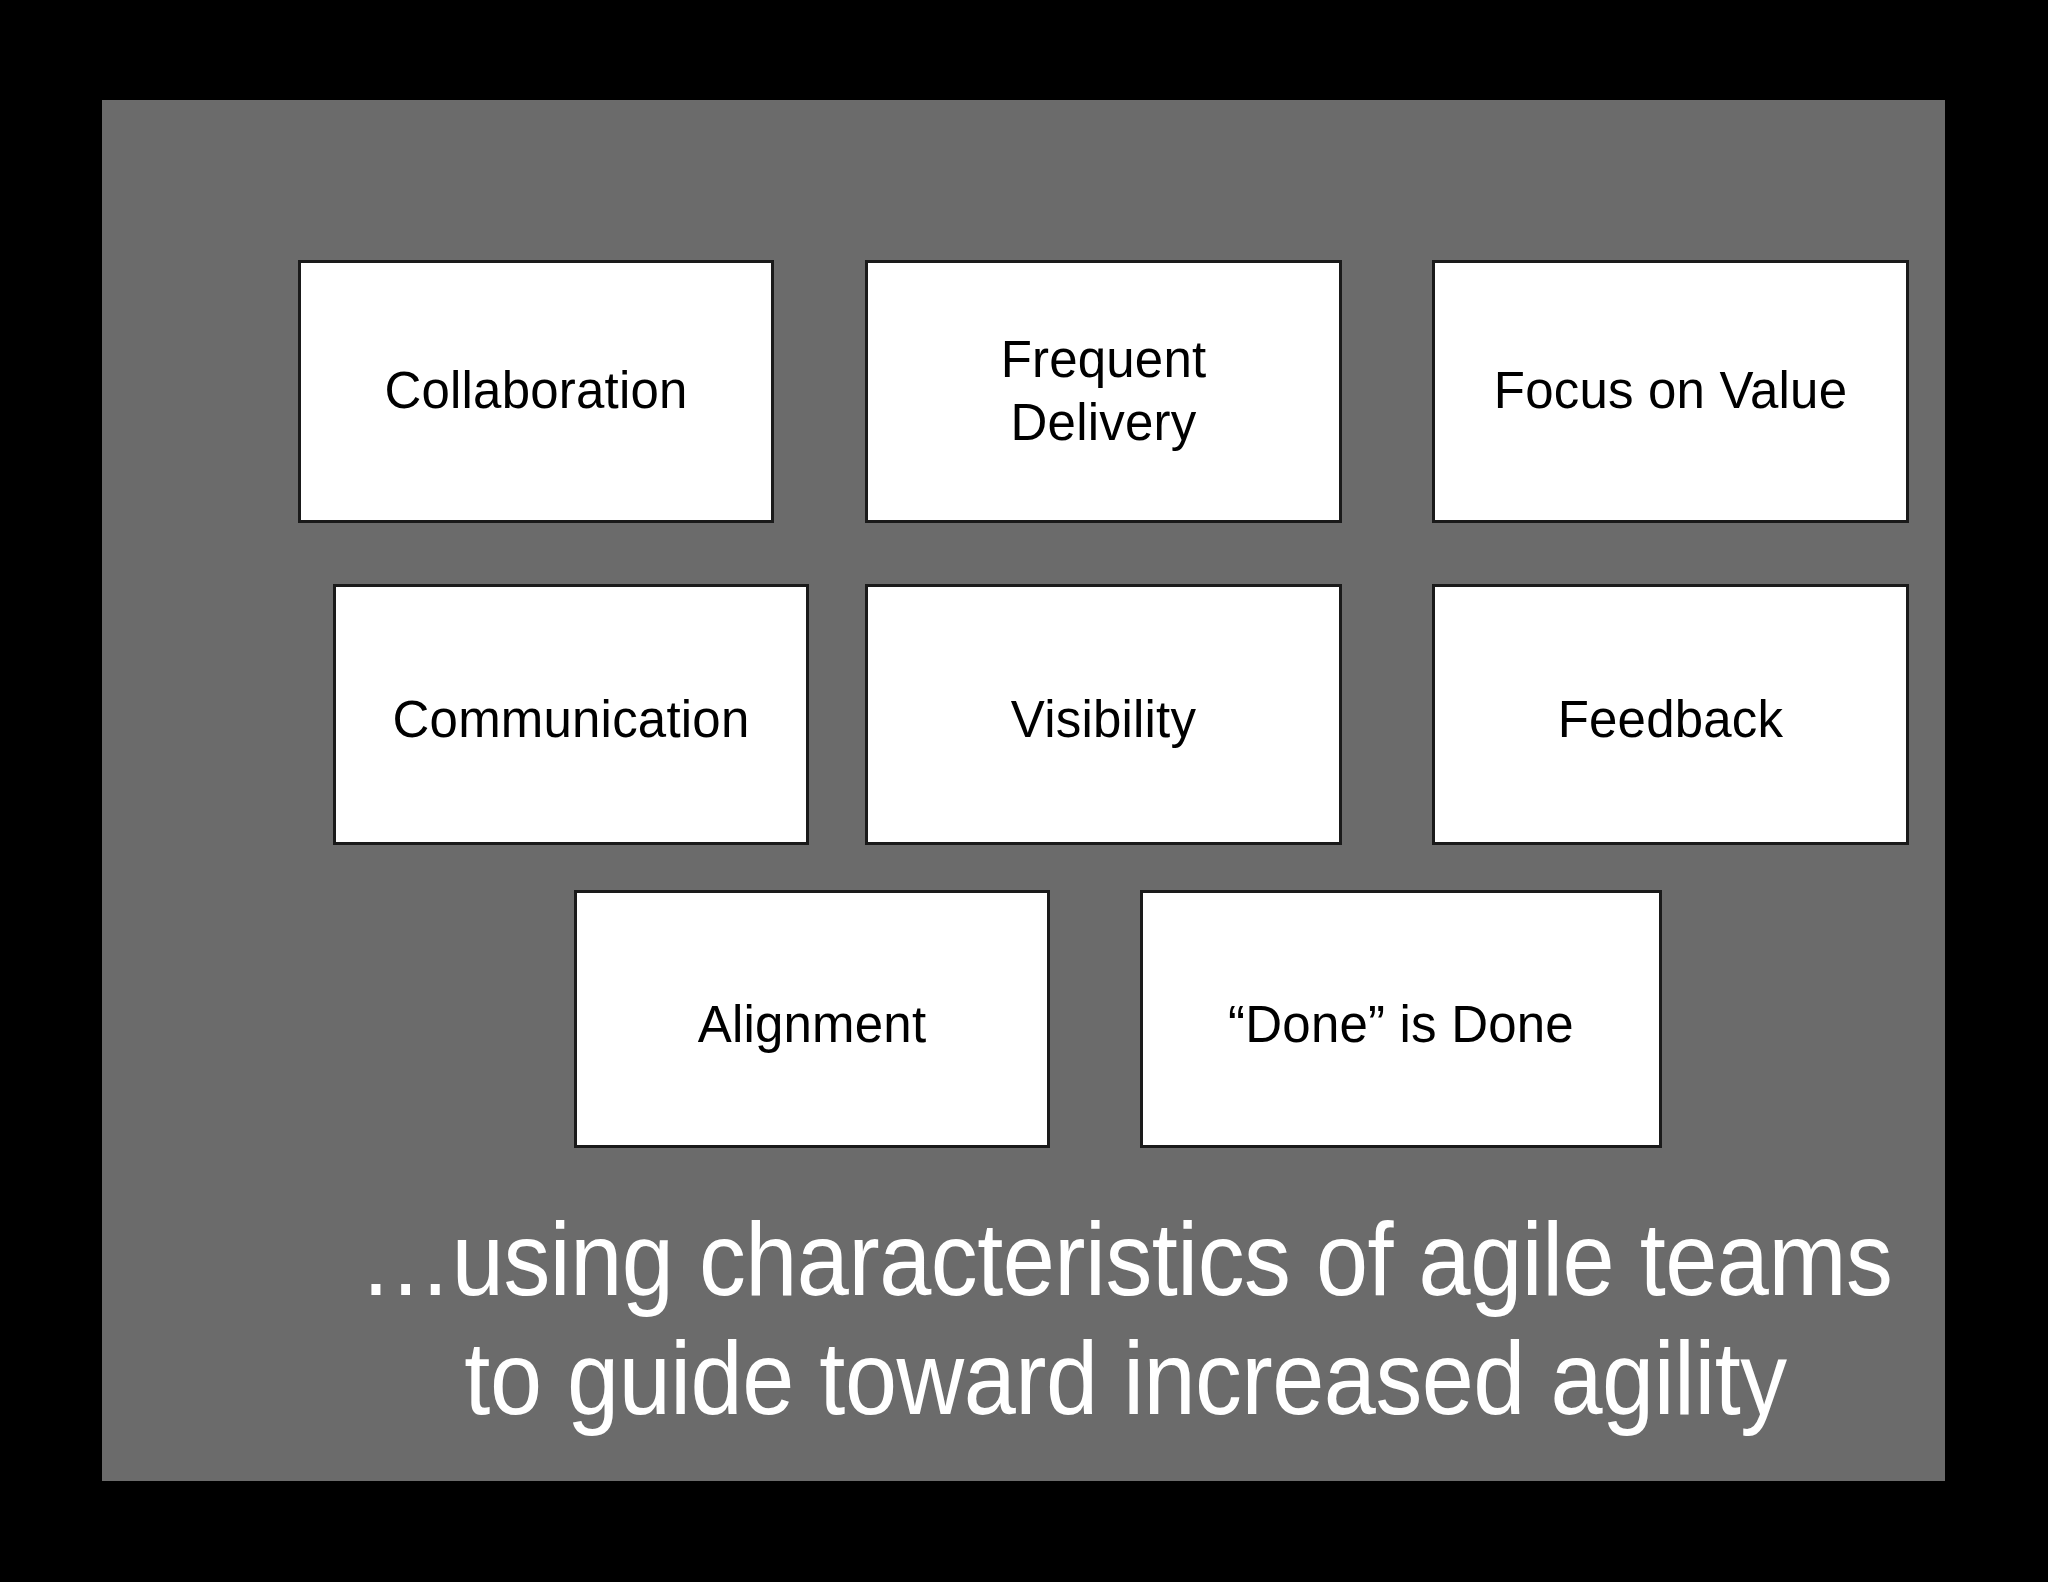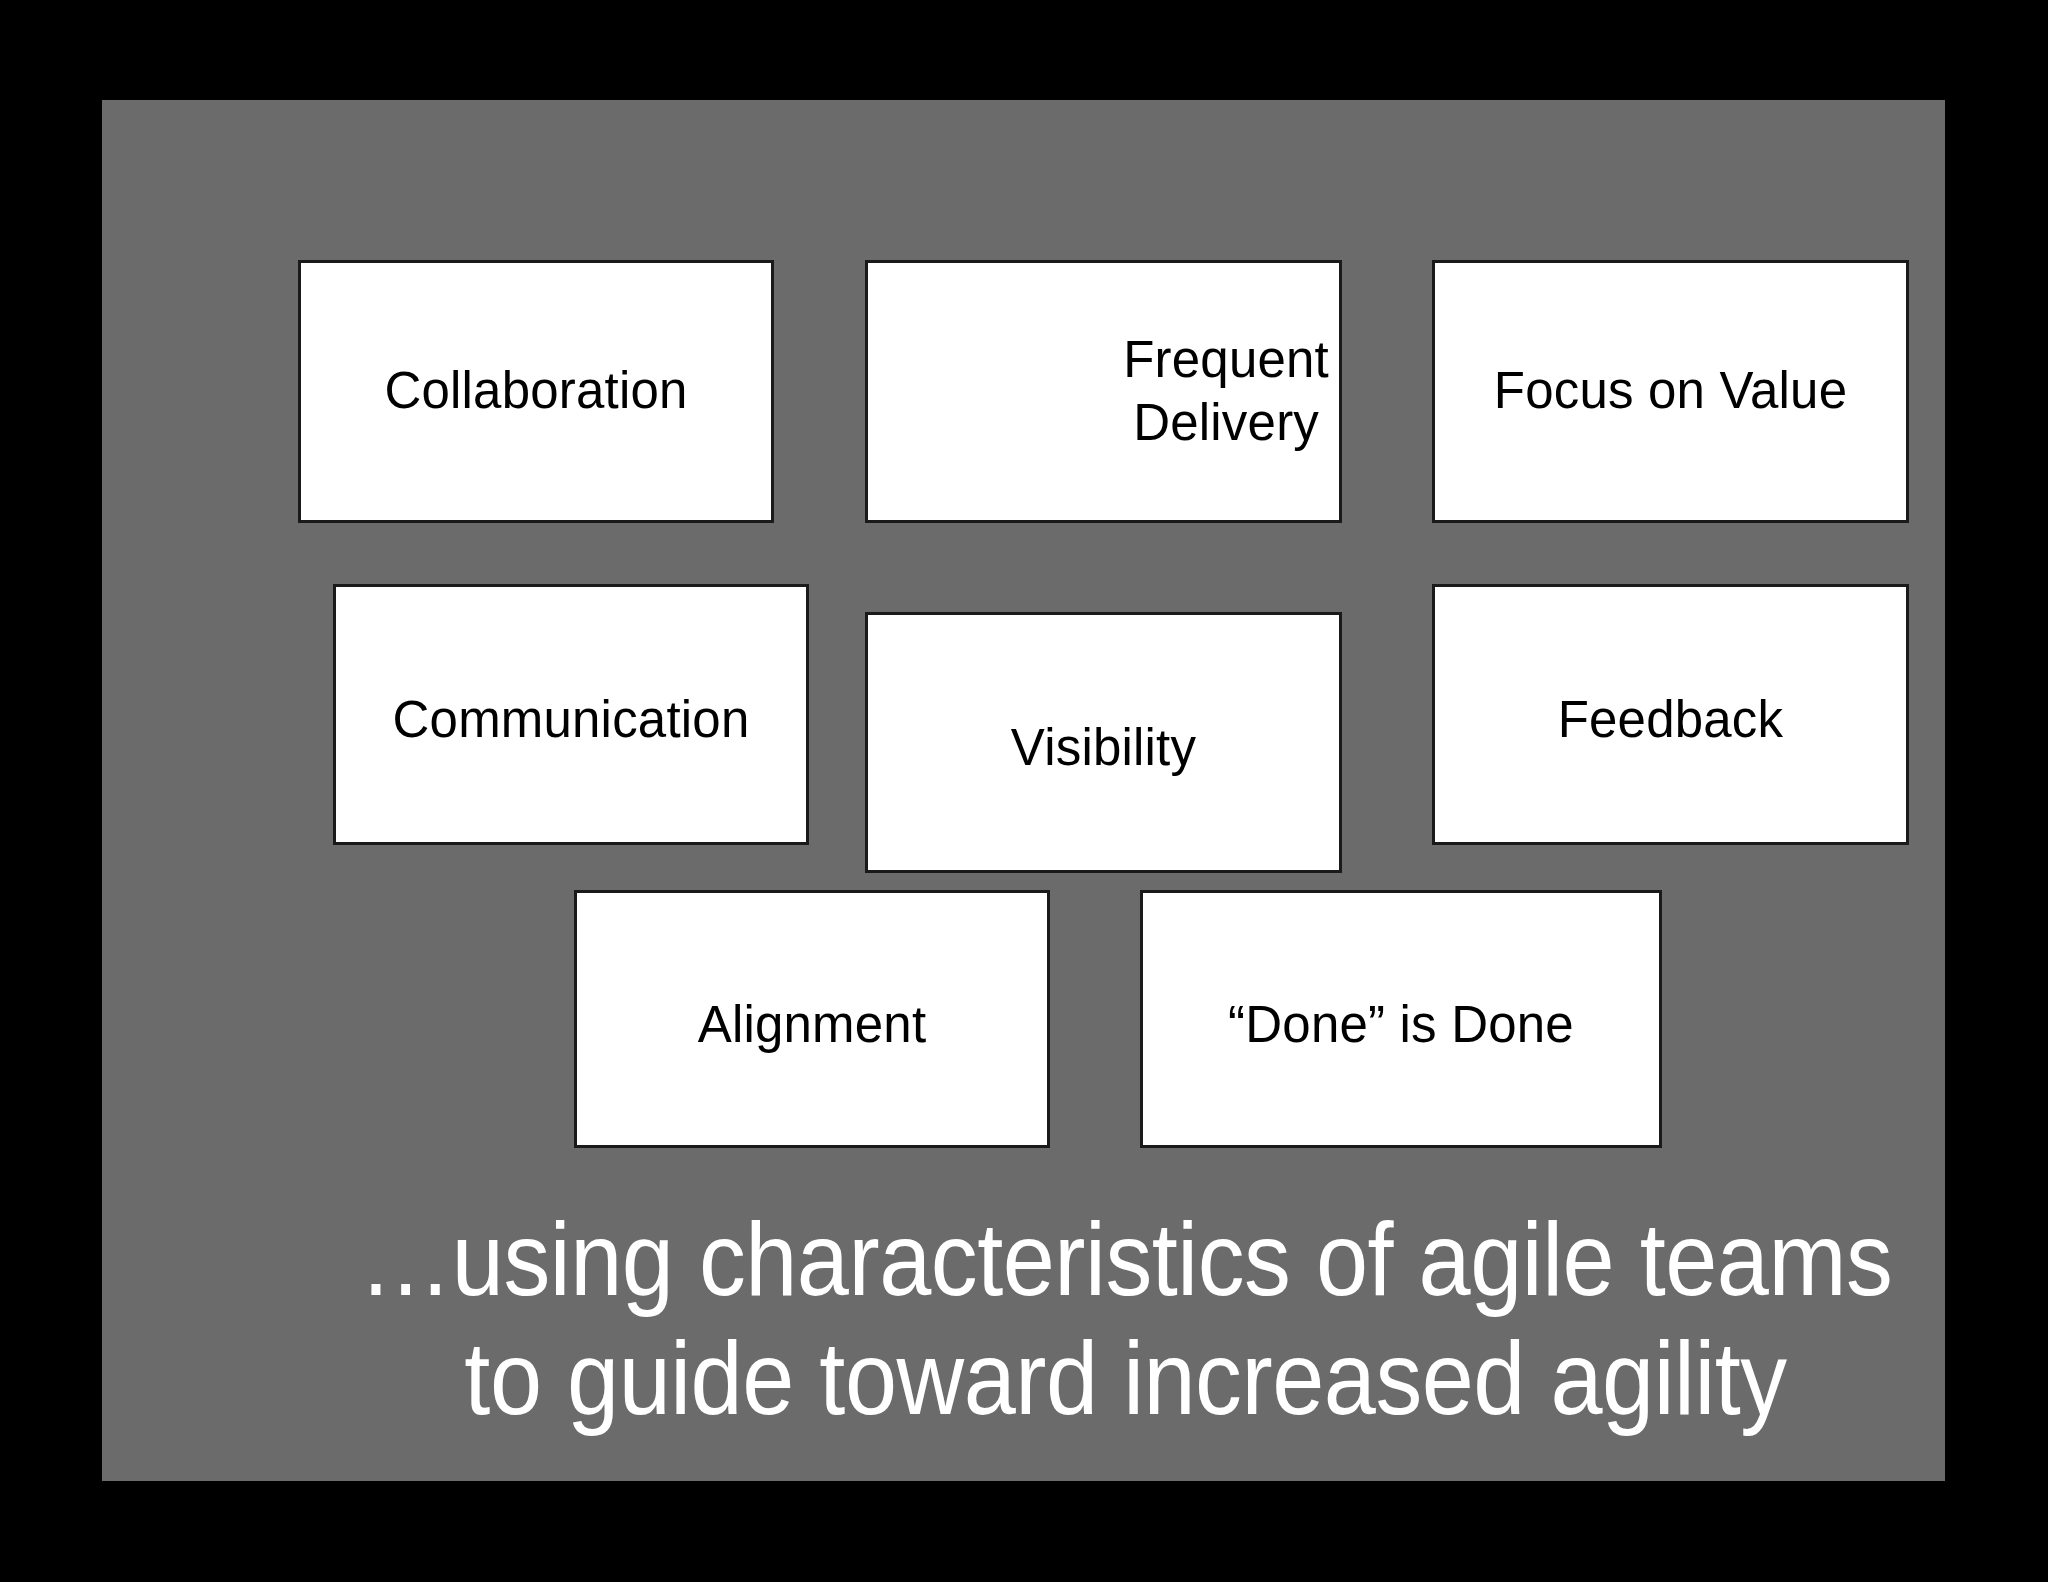--- a/index.html
+++ b/index.html
@@ -48,25 +48,25 @@
     font-size: 51px;
     line-height: 1.22;
     letter-spacing: 0.2px;
     font-weight: 400;
     white-space: pre-line;
     padding: 0 10px;
   }
 
   
   #card-collaboration   { left: 196px;  top: 160px; width: 476px; height: 263px; }
-  #card-frequent-delivery { left: 763px;  top: 160px; width: 477px; height: 263px; justify-content: flex-end; }
+  #card-frequent-delivery { left: 763px;  top: 160px; width: 477px; height: 263px; }
   #card-focus-on-value  { left: 1330px; top: 160px; width: 477px; height: 263px; }
   
   #card-communication   { left: 196px;  top: 484px; width: 476px; height: 261px; margin-left: 35px; }
-  #card-visibility      { left: 763px;  top: 484px; width: 477px; height: 261px; margin-top: 28px; }
+  #card-visibility      { left: 763px;  top: 484px; width: 477px; height: 261px; }
   #card-feedback        { left: 1330px; top: 484px; width: 477px; height: 261px; }
   
   #card-alignment       { left: 472px;  top: 790px; width: 476px; height: 258px; }
   #card-done-is-done    { left: 1038px; top: 790px; width: 522px; height: 258px; }
 
   
   #card-communication .card-label,
   #card-visibility .card-label,
   #card-feedback .card-label,
   #card-alignment .card-label,

